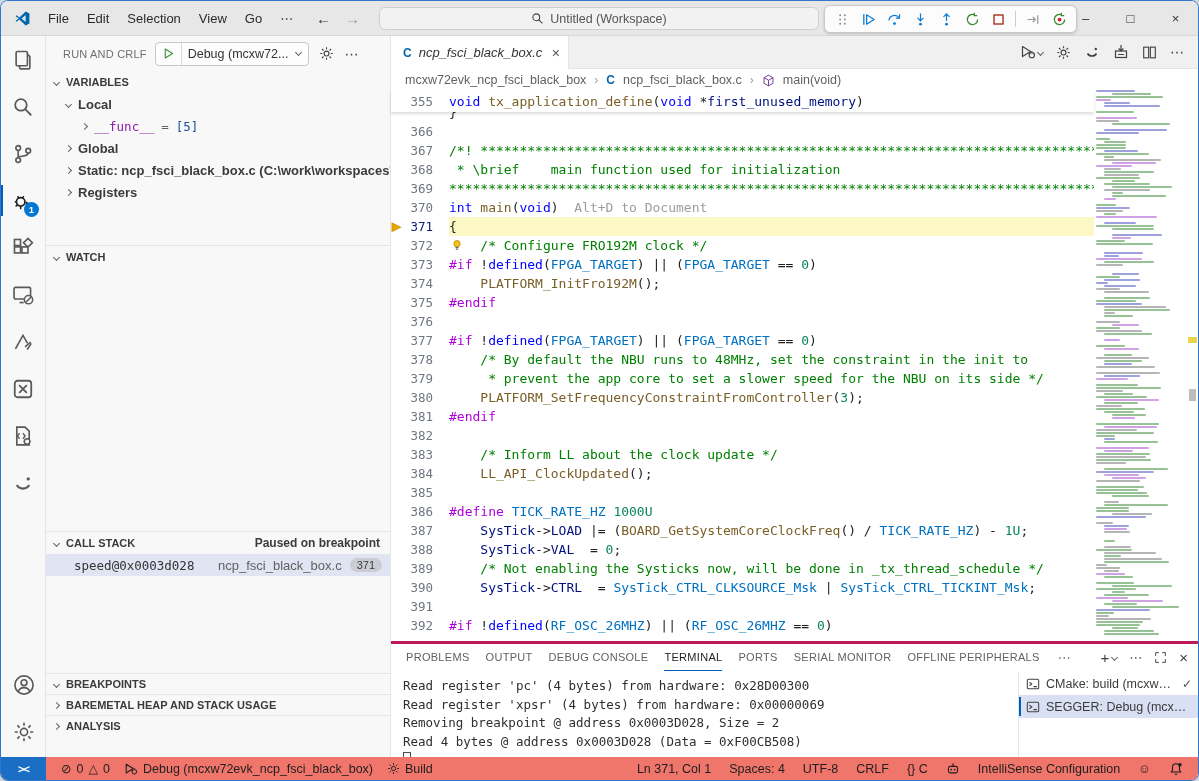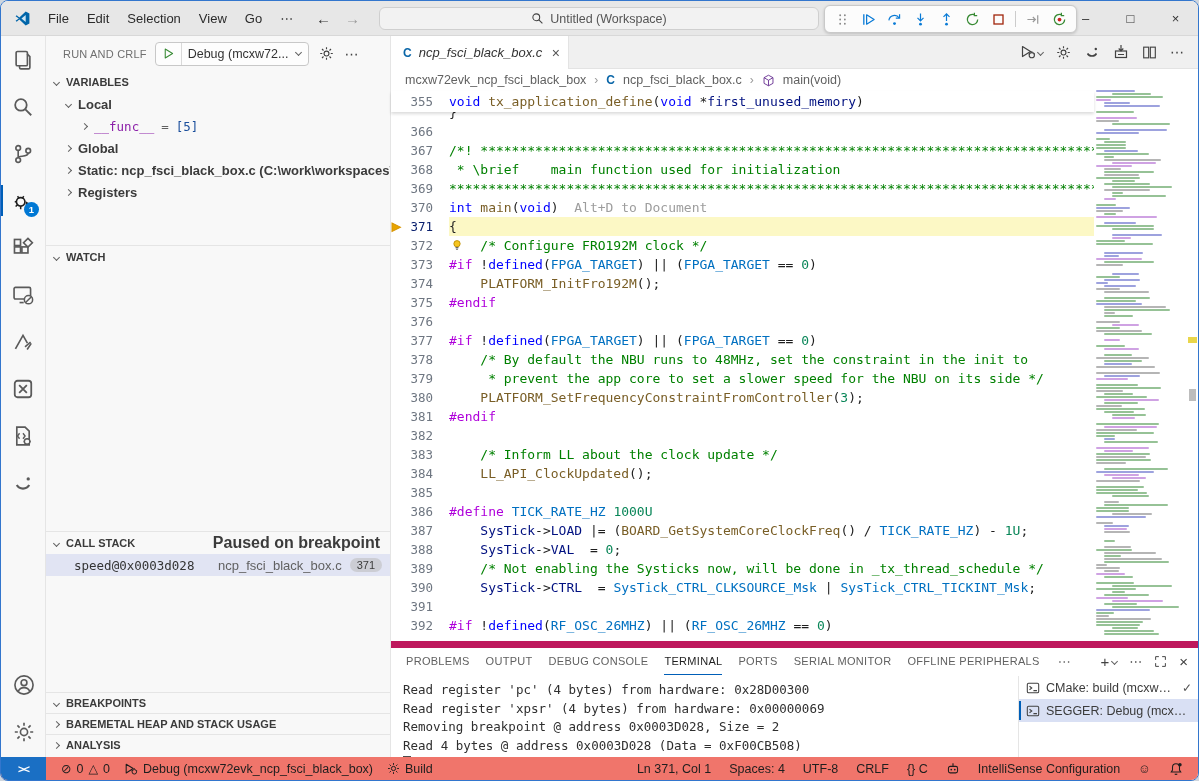--- a/index.html
+++ b/index.html
@@ -37,26 +37,26 @@
   .launch-play{width:26px;height:100%;display:flex;align-items:center;justify-content:center;border-right:1px solid #d9d9d9;color:#388a34;}
   .launch-label{padding:0 6px;font-size:12.5px;color:#333;white-space:nowrap;}
   .chev{width:5px;height:5px;border-right:1.4px solid #616161;border-bottom:1.4px solid #616161;display:inline-block;transform:rotate(45deg);flex:none;}
   .chev.right{transform:rotate(-45deg);}
   .sec-head{height:22px;display:flex;align-items:center;gap:7px;padding-left:8px;font-weight:700;font-size:11px;color:#3b3b3b;}
   .tree-row{height:22px;display:flex;align-items:center;gap:7px;font-size:13px;}
   .bold{font-weight:700;}
   .sb-variables{position:absolute;top:35px;left:0;right:0;}
   .sb-watch{position:absolute;top:209px;left:0;right:0;border-top:1px solid #e5e5e5;}
   .sb-callstack{position:absolute;top:495px;left:0;right:0;border-top:1px solid #e5e5e5;}
-  .cs-status{margin-left:auto;margin-right:10px;font-size:16px;font-weight:700;}
+  .cs-status{margin-left:auto;margin-right:10px;font-size:12px;font-weight:700;}
   .cs-row{height:22px;display:flex;align-items:center;background:#e1e4f3;padding:0 8px 0 28px;gap:8px;}
   .cs-name{font-family:"DejaVu Sans Mono",monospace;font-size:12.5px;color:#333;}
   .cs-file{margin-left:auto;color:#616161;}
   .cs-line-badge{background:#cccdd4;border-radius:9px;padding:1px 7px;font-size:11px;color:#3b3b3b;}
-  .sb-bottom{position:absolute;top:637px;left:0;right:0;margin-top:19px;}
+  .sb-bottom{position:absolute;top:637px;left:0;right:0;}
   .sb-bottom .sec-head{border-top:1px solid #e5e5e5;height:21px;}
   .varname{color:#8b1fa8;font-family:"DejaVu Sans Mono",monospace;font-size:12.5px;}
   .vareq{color:#616161;font-family:"DejaVu Sans Mono",monospace;font-size:12.5px;}
   .varval{color:#1b4f9c;font-family:"DejaVu Sans Mono",monospace;font-size:12.5px;}
 
   
   .editor{position:absolute;left:390px;top:35px;right:0;height:605px;background:#fff;}
   .tabbar{position:absolute;top:0;left:0;right:0;height:33px;background:#f0f0f0;border-bottom:1px solid #e3e3e3;display:flex;}
   .tab{width:178px;height:33px;background:#fff;border-right:1px solid #e3e3e3;display:flex;align-items:center;gap:7px;padding:0 8px 0 12px;font-size:13px;color:#333;}
   .tab-label{font-style:italic;white-space:nowrap;}
@@ -80,21 +80,21 @@
   .tk-k{color:#0000ff;}.tk-f{color:#795e26;}.tk-c{color:#008000;}.tk-p{color:#af00db;}
   .tk-m{color:#0070c1;}.tk-v{color:#001080;}.tk-n{color:#098658;}.tk-d{color:#1e1e1e;}
   .tk-g{color:#9d9d9d;}
   .minimap{position:absolute;top:50px;right:11px;width:93px;bottom:2px;overflow:hidden;padding-top:4px;}
   .mm-line{height:2px;margin-bottom:1px;border-radius:1px;}
   .ruler{position:absolute;top:50px;right:0;width:11px;bottom:0;}
   .ruler-cur{position:absolute;left:1px;right:1px;top:251px;height:6px;background:#e9d64b;}
   .ruler-thumb{position:absolute;left:2px;right:2px;top:303px;height:12px;background:#bdbdbd;}
 
   
-  .panel{position:absolute;left:390px;right:0;top:640px;bottom:23px;background:#fff;border-top:7px solid #be185d;}
+  .panel{position:absolute;left:390px;right:0;top:640px;bottom:23px;background:#fff;border-top:3px solid #be185d;}
   .panel-head{height:27px;display:flex;align-items:center;padding:0 10px 0 15px;gap:16px;}
   .ptab{font-size:11px;letter-spacing:.3px;color:#616161;height:27px;display:flex;align-items:center;border-bottom:1.5px solid transparent;white-space:nowrap;}
   .ptab.active{color:#1f1f1f;border-bottom-color:#005fb8;}
   .phead-icons{margin-left:auto;display:flex;align-items:center;gap:12px;color:#424242;font-size:13px;}
   .term-out{position:absolute;left:12px;top:33px;right:184px;bottom:0;font-family:"DejaVu Sans Mono",monospace;font-size:12.5px;color:#2f2f2f;line-height:18.5px;white-space:pre;overflow:hidden;}
   .cursor{display:inline-block;width:8px;height:15px;border:1px solid #4d4d4d;vertical-align:text-bottom;}
   .termlist{position:absolute;right:0;top:28px;width:180px;bottom:0;border-left:1px solid #e5e5e5;}
   .term-row{height:23px;display:flex;align-items:center;gap:6px;padding:0 6px 0 7px;font-size:12.5px;color:#3b3b3b;position:relative;white-space:nowrap;overflow:hidden;}
   .term-row.selected{background:#d9e0f4;}
   .term-row.selected::before{content:"";position:absolute;left:0;top:2px;bottom:2px;width:2px;background:#005fb8;}

